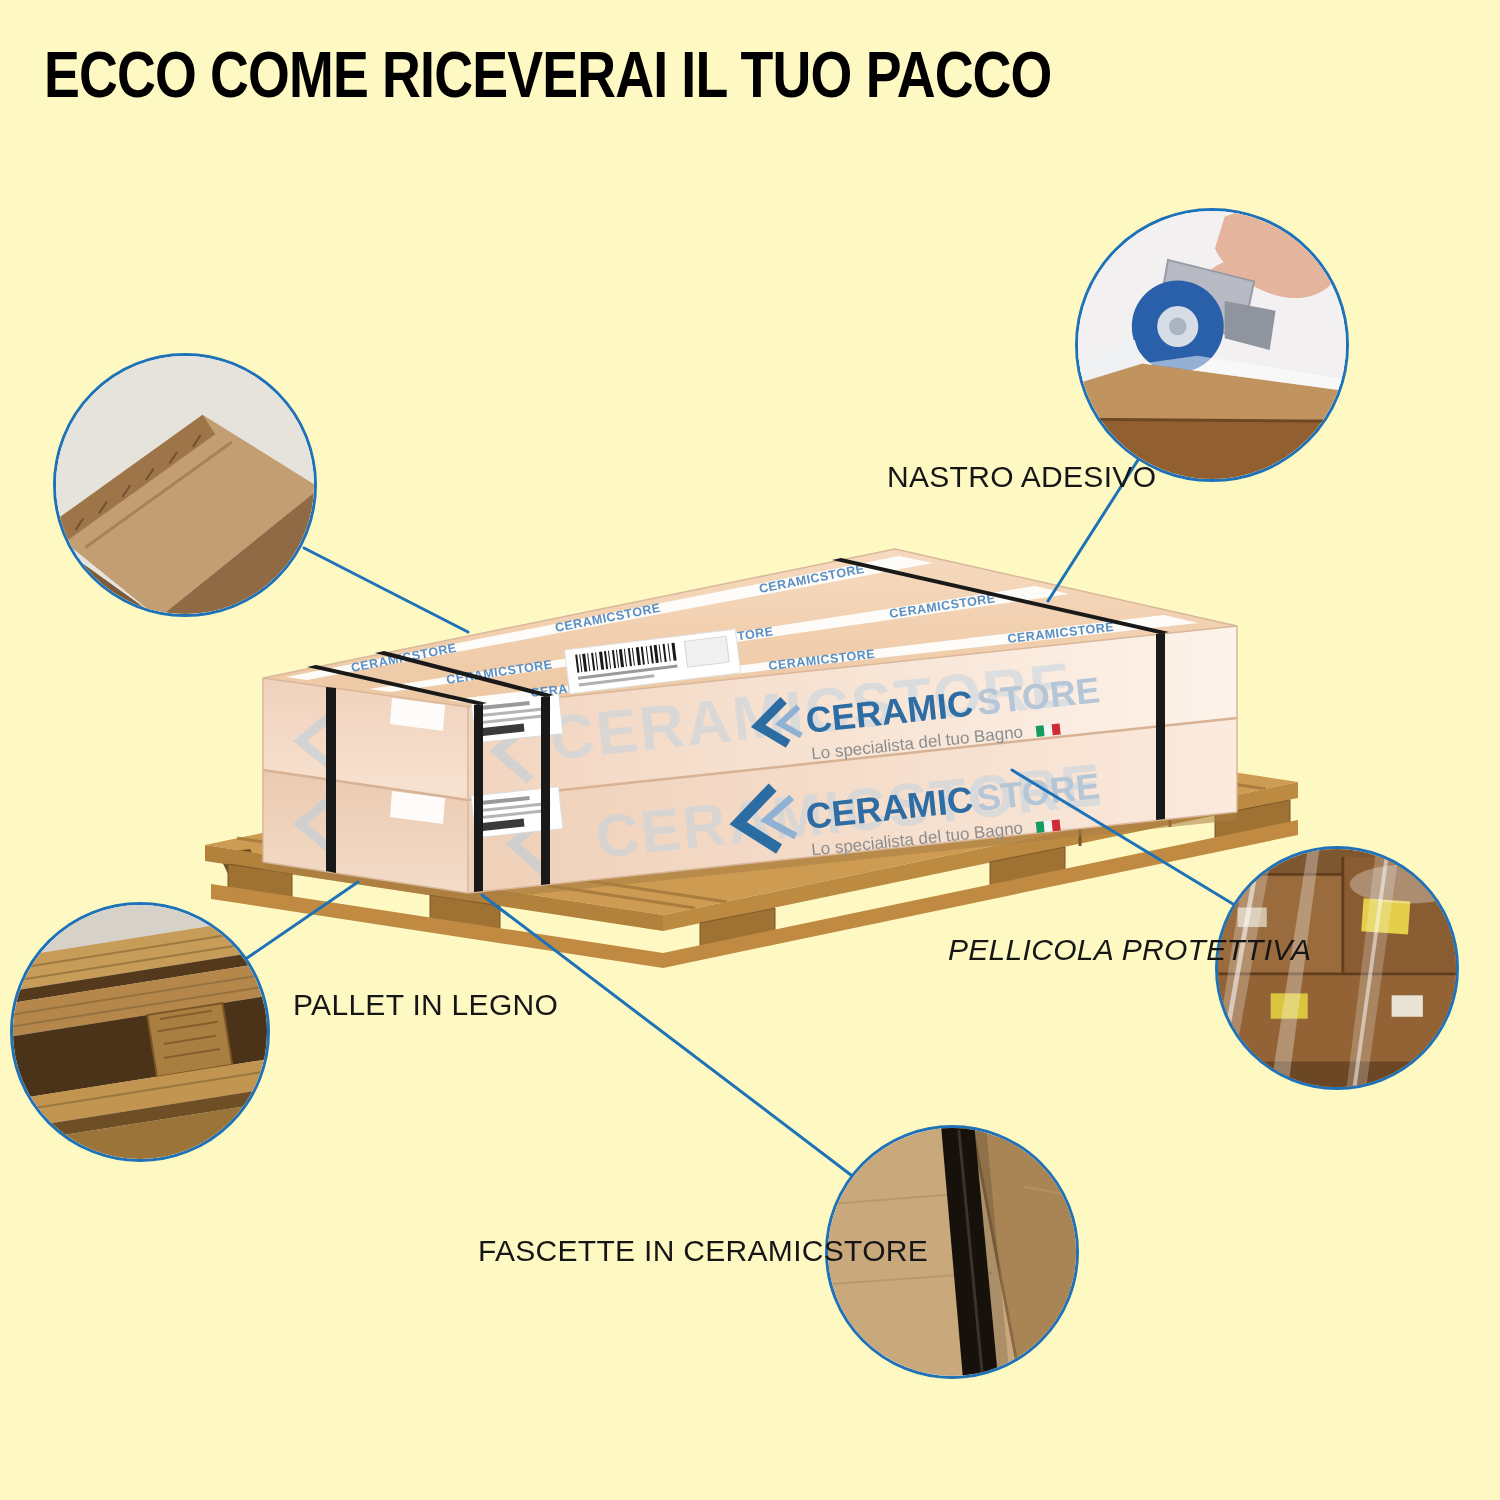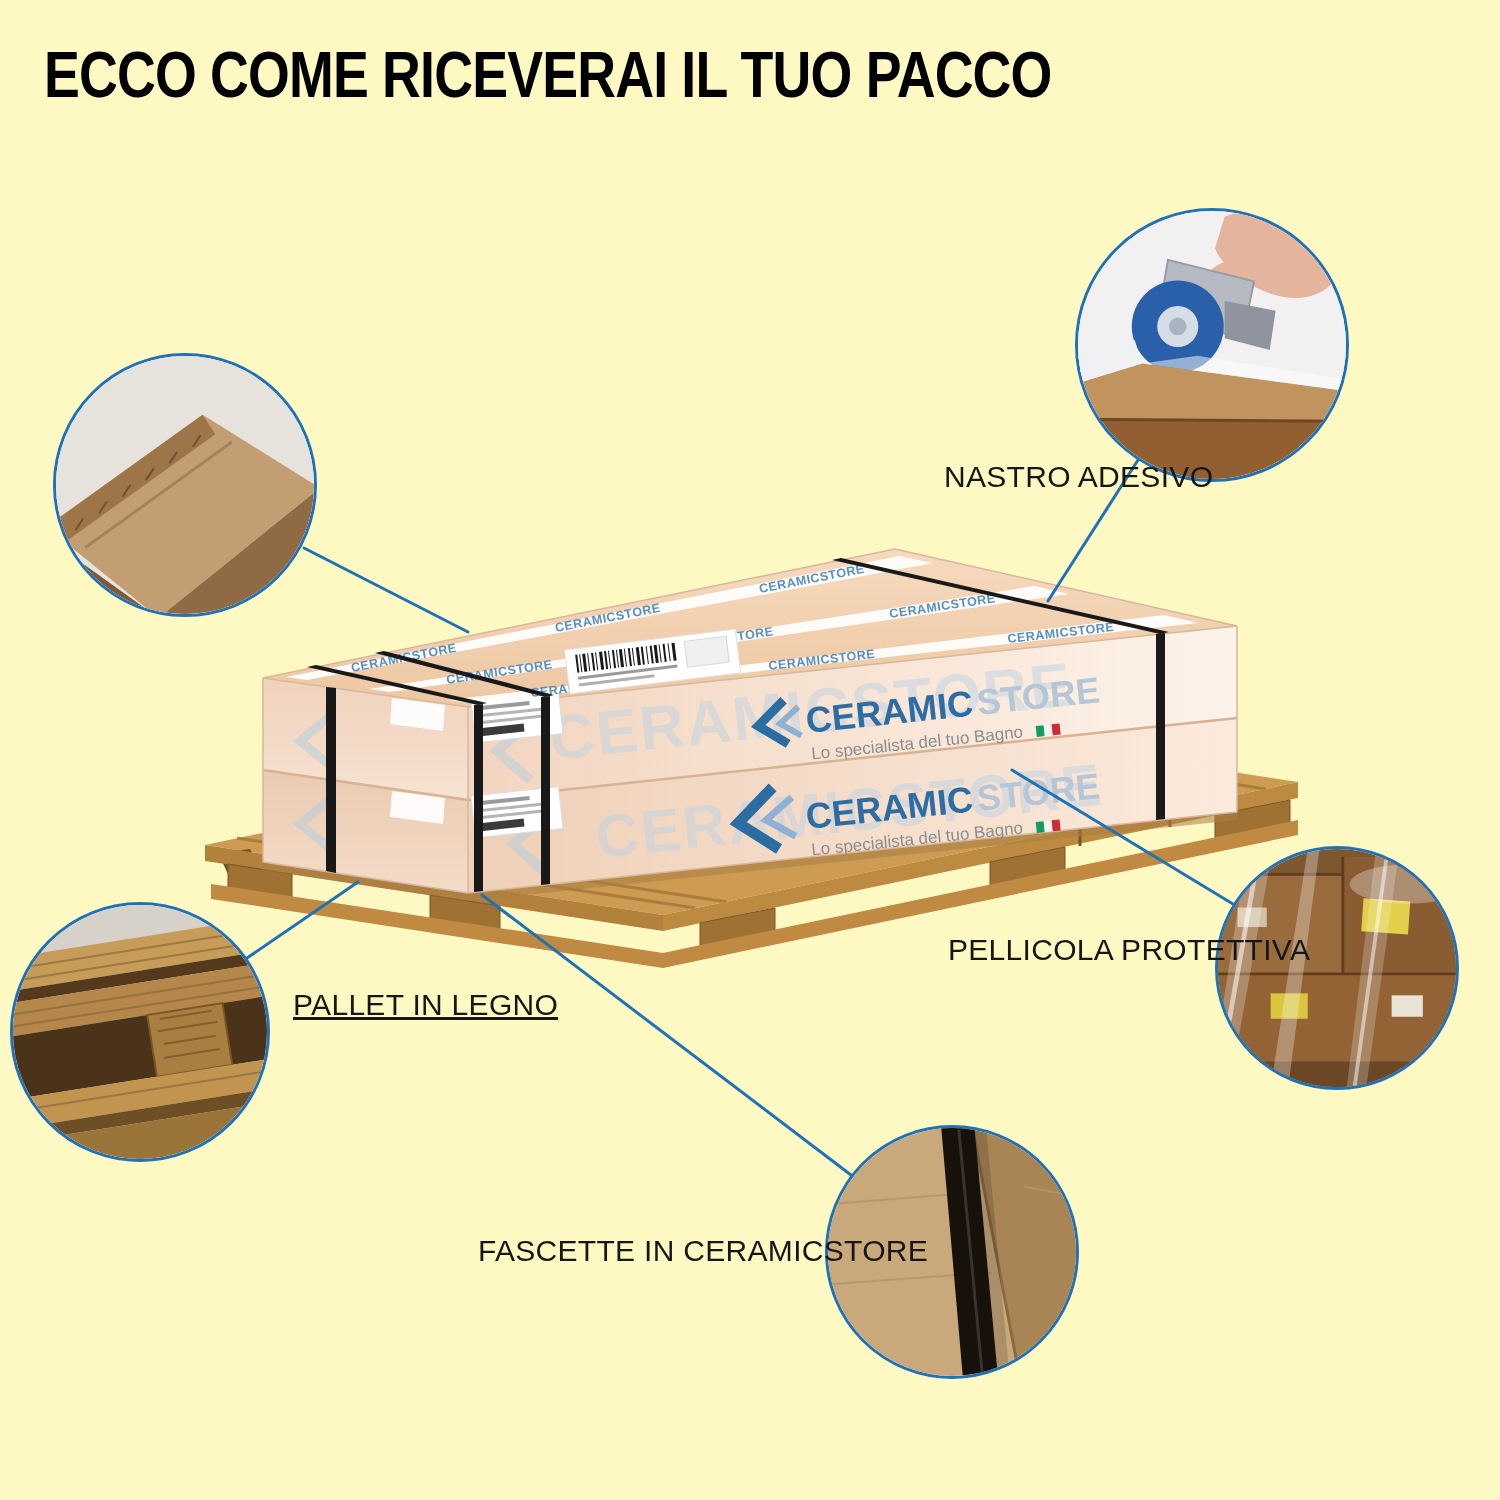--- a/index.html
+++ b/index.html
@@ -26,23 +26,23 @@
     letter-spacing:.3px; white-space:nowrap;
   }
 
   #c-scatolo   { left:53px;   top:353px;  width:264px; height:264px; }
   #c-nastro    { left:1075px; top:208px;  width:274px; height:274px; }
   #c-pallet    { left:10px;   top:902px;  width:260px; height:260px; }
   #c-pellicola { left:1215px; top:846px;  width:244px; height:244px; }
   #c-fascette  { left:825px;  top:1125px; width:254px; height:254px; }
 
   #l-scatolo   { left:345px; top:487px; }
-  #l-nastro    { left:944px; top:460px;text-align:center; }
-  #l-pallet    { left:293px; top:988px;text-decoration:underline; }
-  #l-pellicola { left:948px; top:933px; }
+  #l-nastro    { left:887px; top:460px;text-align:center; }
+  #l-pallet    { left:293px; top:988px; }
+  #l-pellicola { left:948px; top:933px;font-style:italic; }
   #l-fascette  { left:478px; top:1234px; }
 </style>
 </head>
 <body>
 
 <div class="canvas">
 
   <h1 class="page-title">ECCO COME RICEVERAI IL TUO PACCO</h1>
 
   <svg class="scene" viewBox="0 0 1500 1500">

